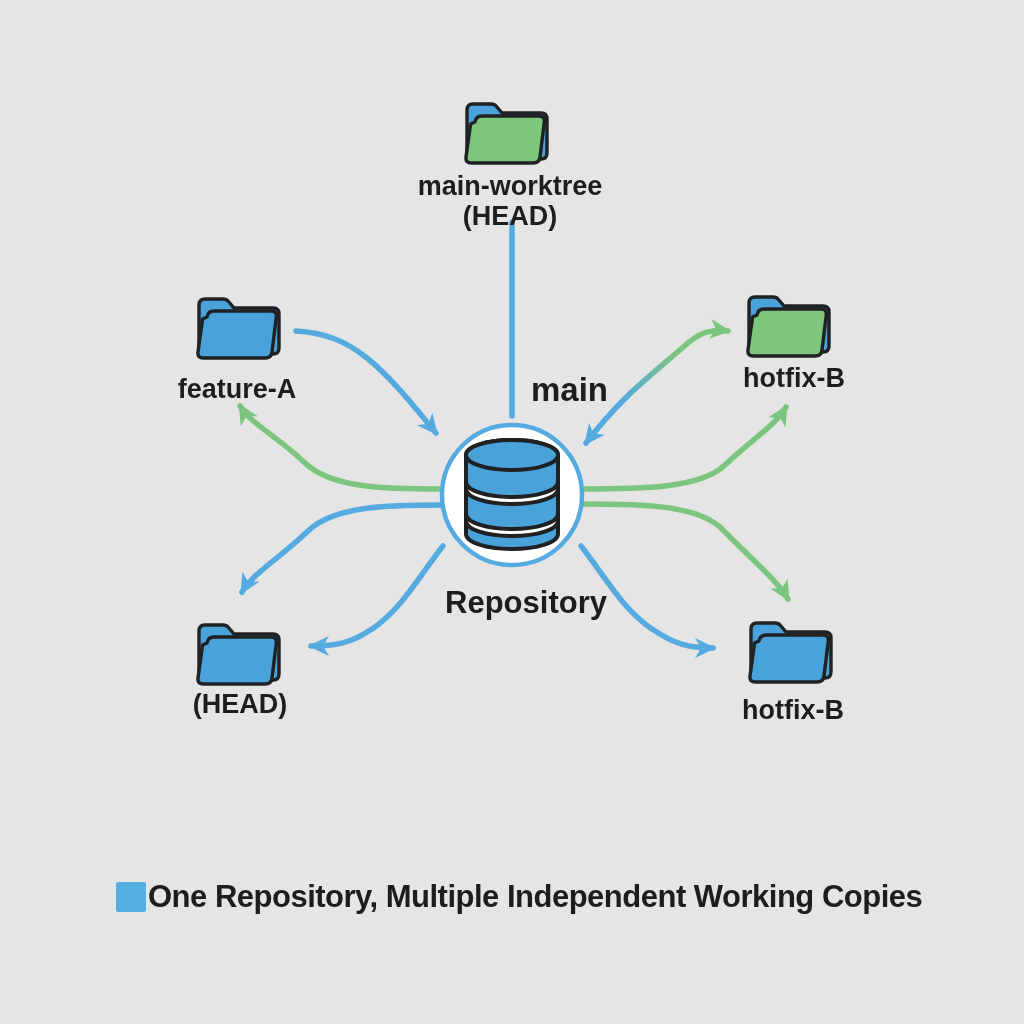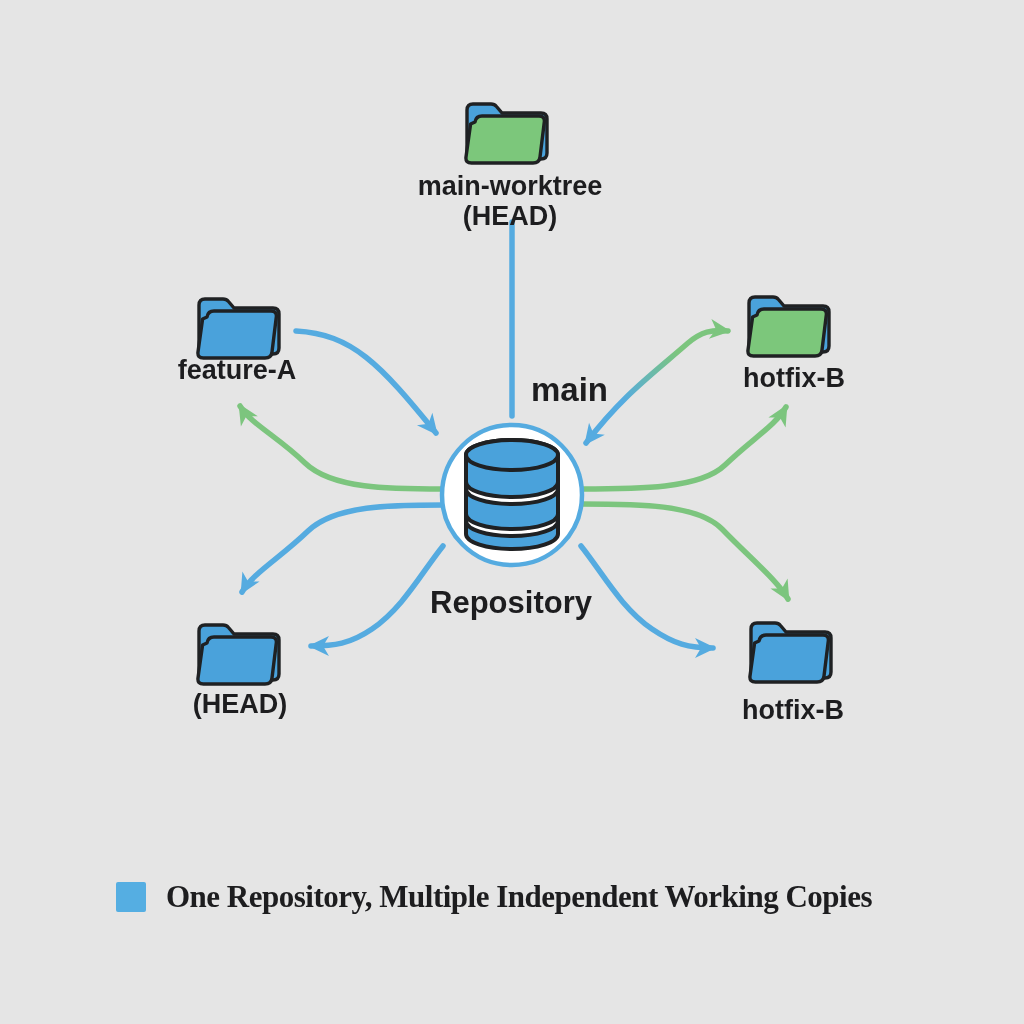--- a/index.html
+++ b/index.html
@@ -8,27 +8,27 @@
     font-family:"Liberation Sans", sans-serif;color:#1d1d1f;overflow:hidden;
   }
   .diagram-svg{position:absolute;left:0;top:0;}
   .node-label{
     position:absolute;transform:translateX(-50%);
     font-weight:bold;font-size:27px;line-height:30px;text-align:center;
     color:#1d1d1f;letter-spacing:0px;white-space:nowrap;
   }
   .repo-label{
     position:absolute;transform:translateX(-50%);
-    font-weight:bold;font-size:31px;color:#1d1d1f;white-space:nowrap;
+    font-weight:bold;font-size:31px;color:#1d1d1f;white-space:nowrap;margin-left:15px;
   }
   .branch-label{
     position:absolute;font-weight:bold;font-size:33px;color:#1d1d1f;white-space:nowrap;
   }
   .caption{
-    position:absolute;left:116px;top:879px;display:flex;align-items:center;gap:20px;font-family:Liberation Serif, serif;
+    position:absolute;left:116px;top:879px;display:flex;align-items:center;gap:2px;
   }
   .caption-swatch{
     width:30px;height:30px;background:#55aee2;border-radius:2px;flex:0 0 auto;
   }
   .caption-text{
     font-weight:bold;font-size:31px;color:#1d1d1f;white-space:nowrap;letter-spacing:-0.5px;
   }
   .folder{position:absolute;}
 </style>
 </head>
@@ -114,21 +114,21 @@
       <path d="M5,56 L5,13 Q5,7 11,7 L29,7 Q32.5,7 34.5,9.5 L40,16 L79,16 Q85,16 85,22 L85,56 Q85,62 79,62 L11,62 Q5,62 5,56 Z" fill="#4aa2db"></path>
       <path d="M13,25 Q14,19 20,19 L77,19 Q83,19 82.3,25 L78,60 Q77.3,66 71,66 L9.5,66 Q3.2,66 4,60 L8.6,27 Z" fill="#4aa2db"></path>
     </g>
   </svg>
 
   <div class="node-label" style="left:510px;top:171px">
     <div>main-worktree</div>
     <div>(HEAD)</div>
   </div>
 
-  <div class="node-label" style="left:237px;top:355px">feature-A</div>
+  <div class="node-label" style="left:237px;top:374px">feature-A</div>
 
   <div class="node-label" style="left:794px;top:363px">hotfix-B</div>
 
   <div class="branch-label" style="left:531px;top:371px">main</div>
 
   <div class="repo-label" style="left:511px;top:585px">Repository</div>
 
   <div class="node-label" style="left:240px;top:689px">
     <div>(HEAD)</div>
   </div>

